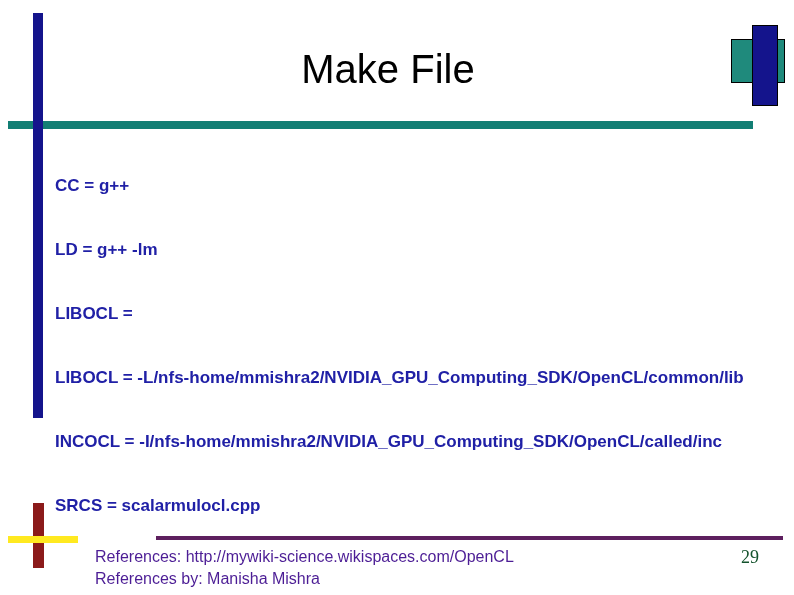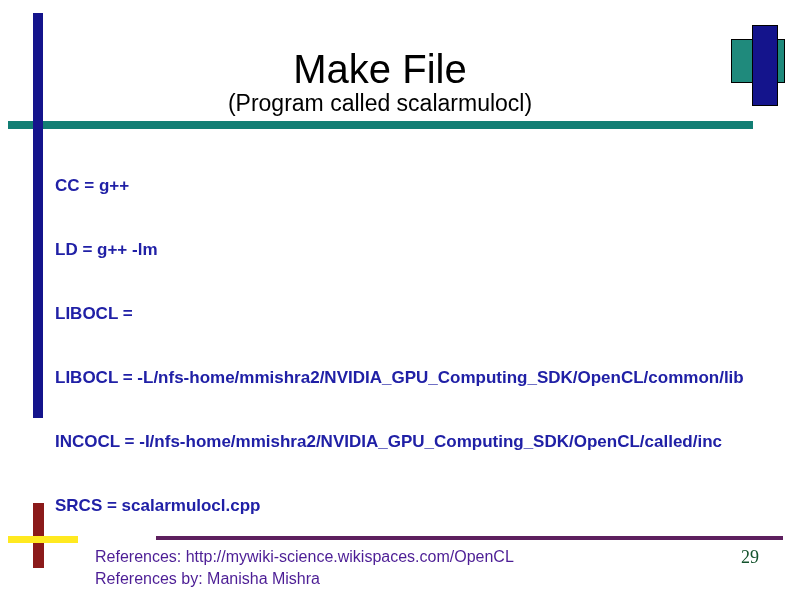--- a/index.html
+++ b/index.html
@@ -43,21 +43,21 @@
     width: 70px; height: 7px;
     background: #ffe920; z-index: 4;
   }
   .line-purple {
     position: absolute; left: 156px; top: 536px;
     width: 627px; height: 4px;
     background: #5d1f5e; z-index: 2;
   }
   
   .title-block {
-    position: absolute; left: 0; top: 48px;
+    position: absolute; left: 8px; top: 48px;
     width: 760px; text-align: center; z-index: 1;
     color: #000;
   }
   .title {
     font-size: 40px; line-height: 42px; font-weight: normal;
     letter-spacing: 0px;
   }
   .subtitle {
     font-size: 23px; line-height: 26px; font-weight: normal;
   }
@@ -89,21 +89,20 @@
   <div class="bar-navy"></div>
   <div class="line-teal"></div>
   <div class="sq-teal"></div>
   <div class="sq-navy"></div>
   <div class="bar-maroon"></div>
   <div class="line-yellow"></div>
   <div class="line-purple"></div>
 
   <div class="title-block">
     <div class="title">Make File</div>
-    <div class="subtitle">(Program called scalarmulocl)</div>
   </div>
 
   <div class="content">
     <div class="mline">CC = g++</div>
     <div class="mline">LD = g++ -lm</div>
     <div class="mline">LIBOCL =</div>
     <div class="mline">LIBOCL = -L/nfs-home/mmishra2/NVIDIA_GPU_Computing_SDK/OpenCL/common/lib</div>
     <div class="mline">INCOCL = -I/nfs-home/mmishra2/NVIDIA_GPU_Computing_SDK/OpenCL/called/inc</div>
     <div class="mline">SRCS = scalarmulocl.cpp</div>
     

